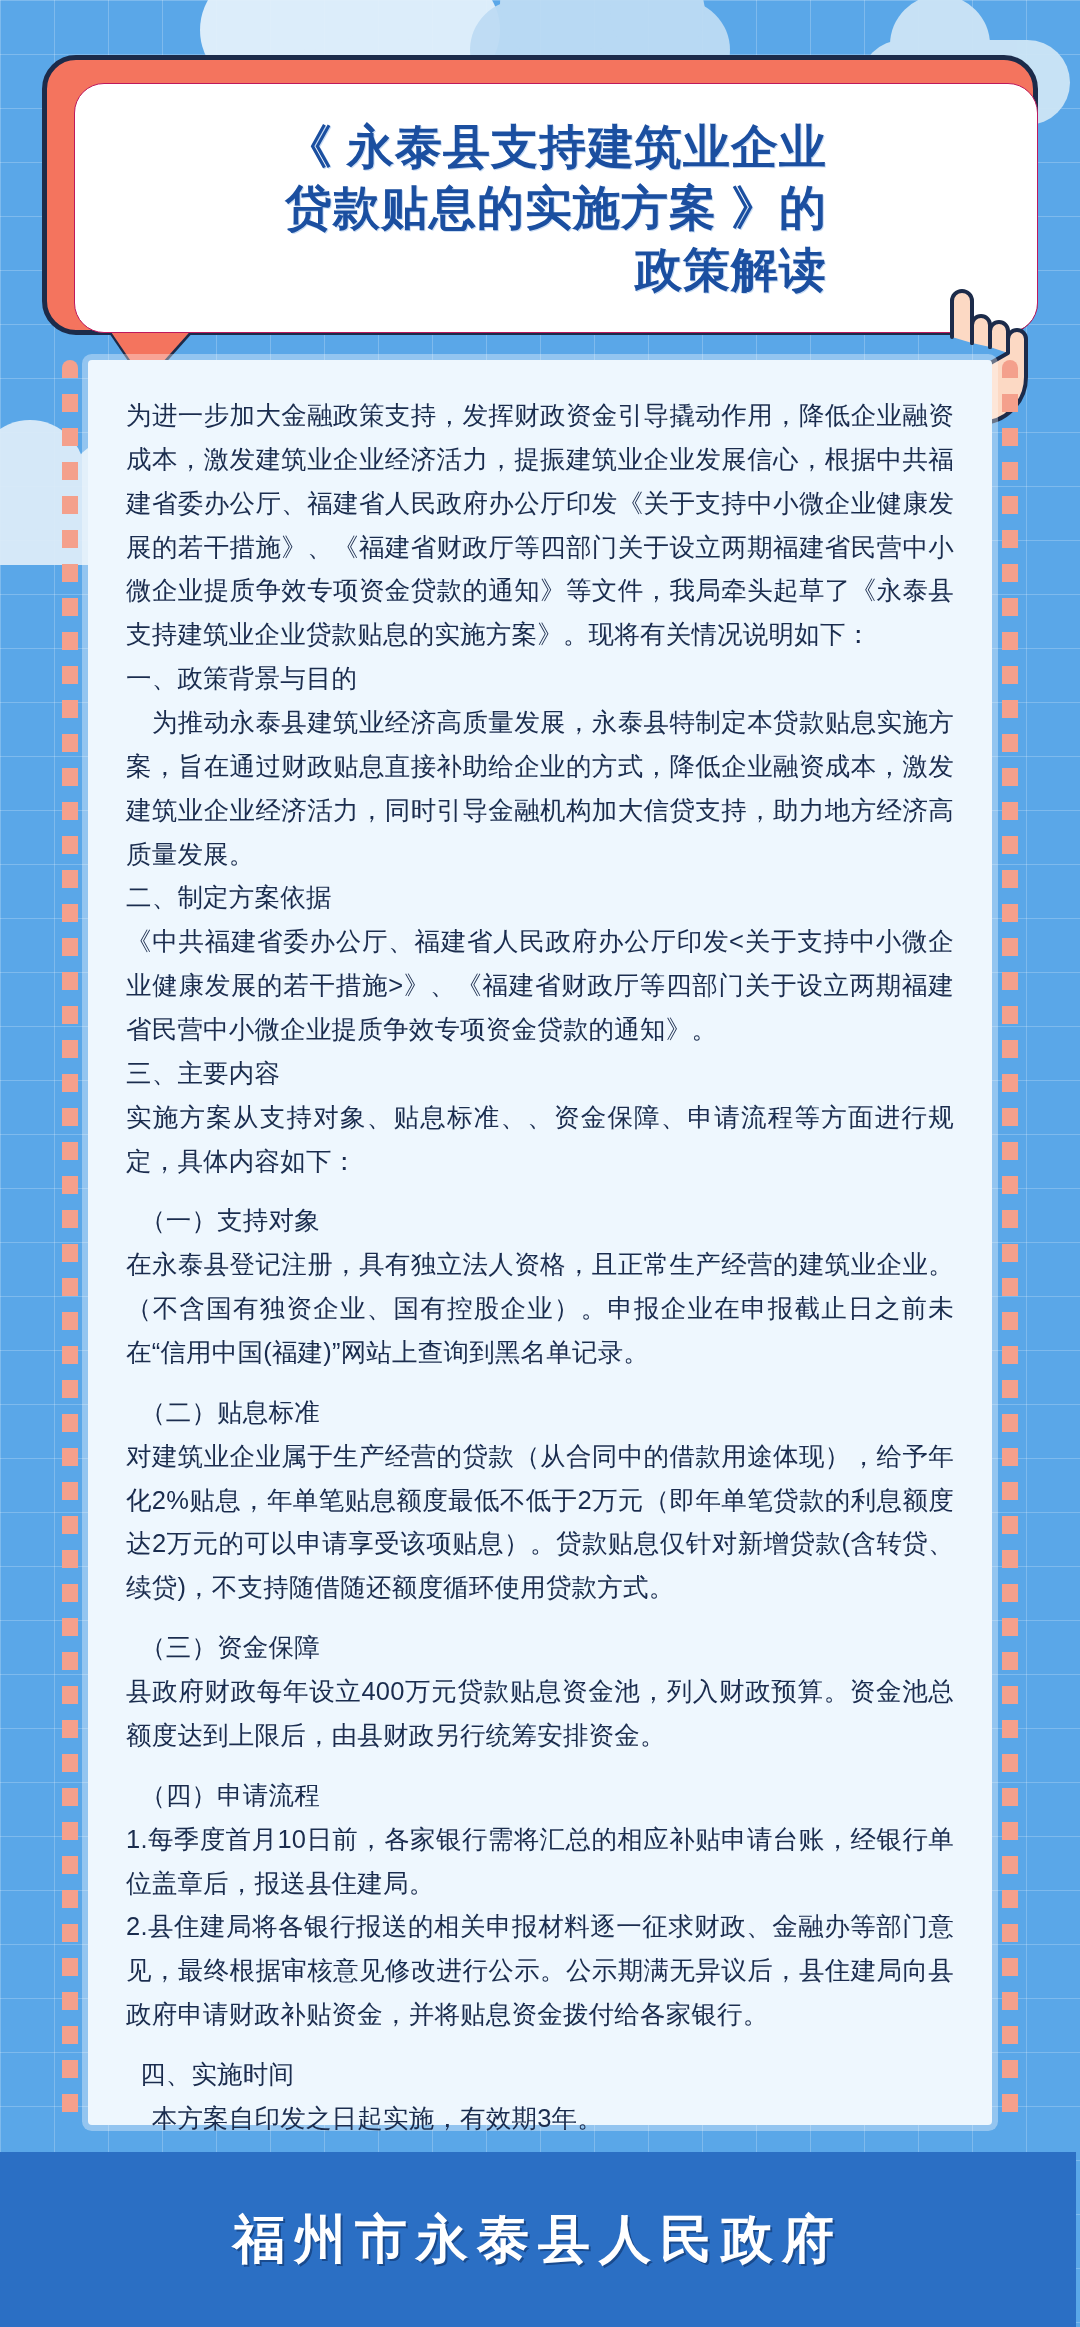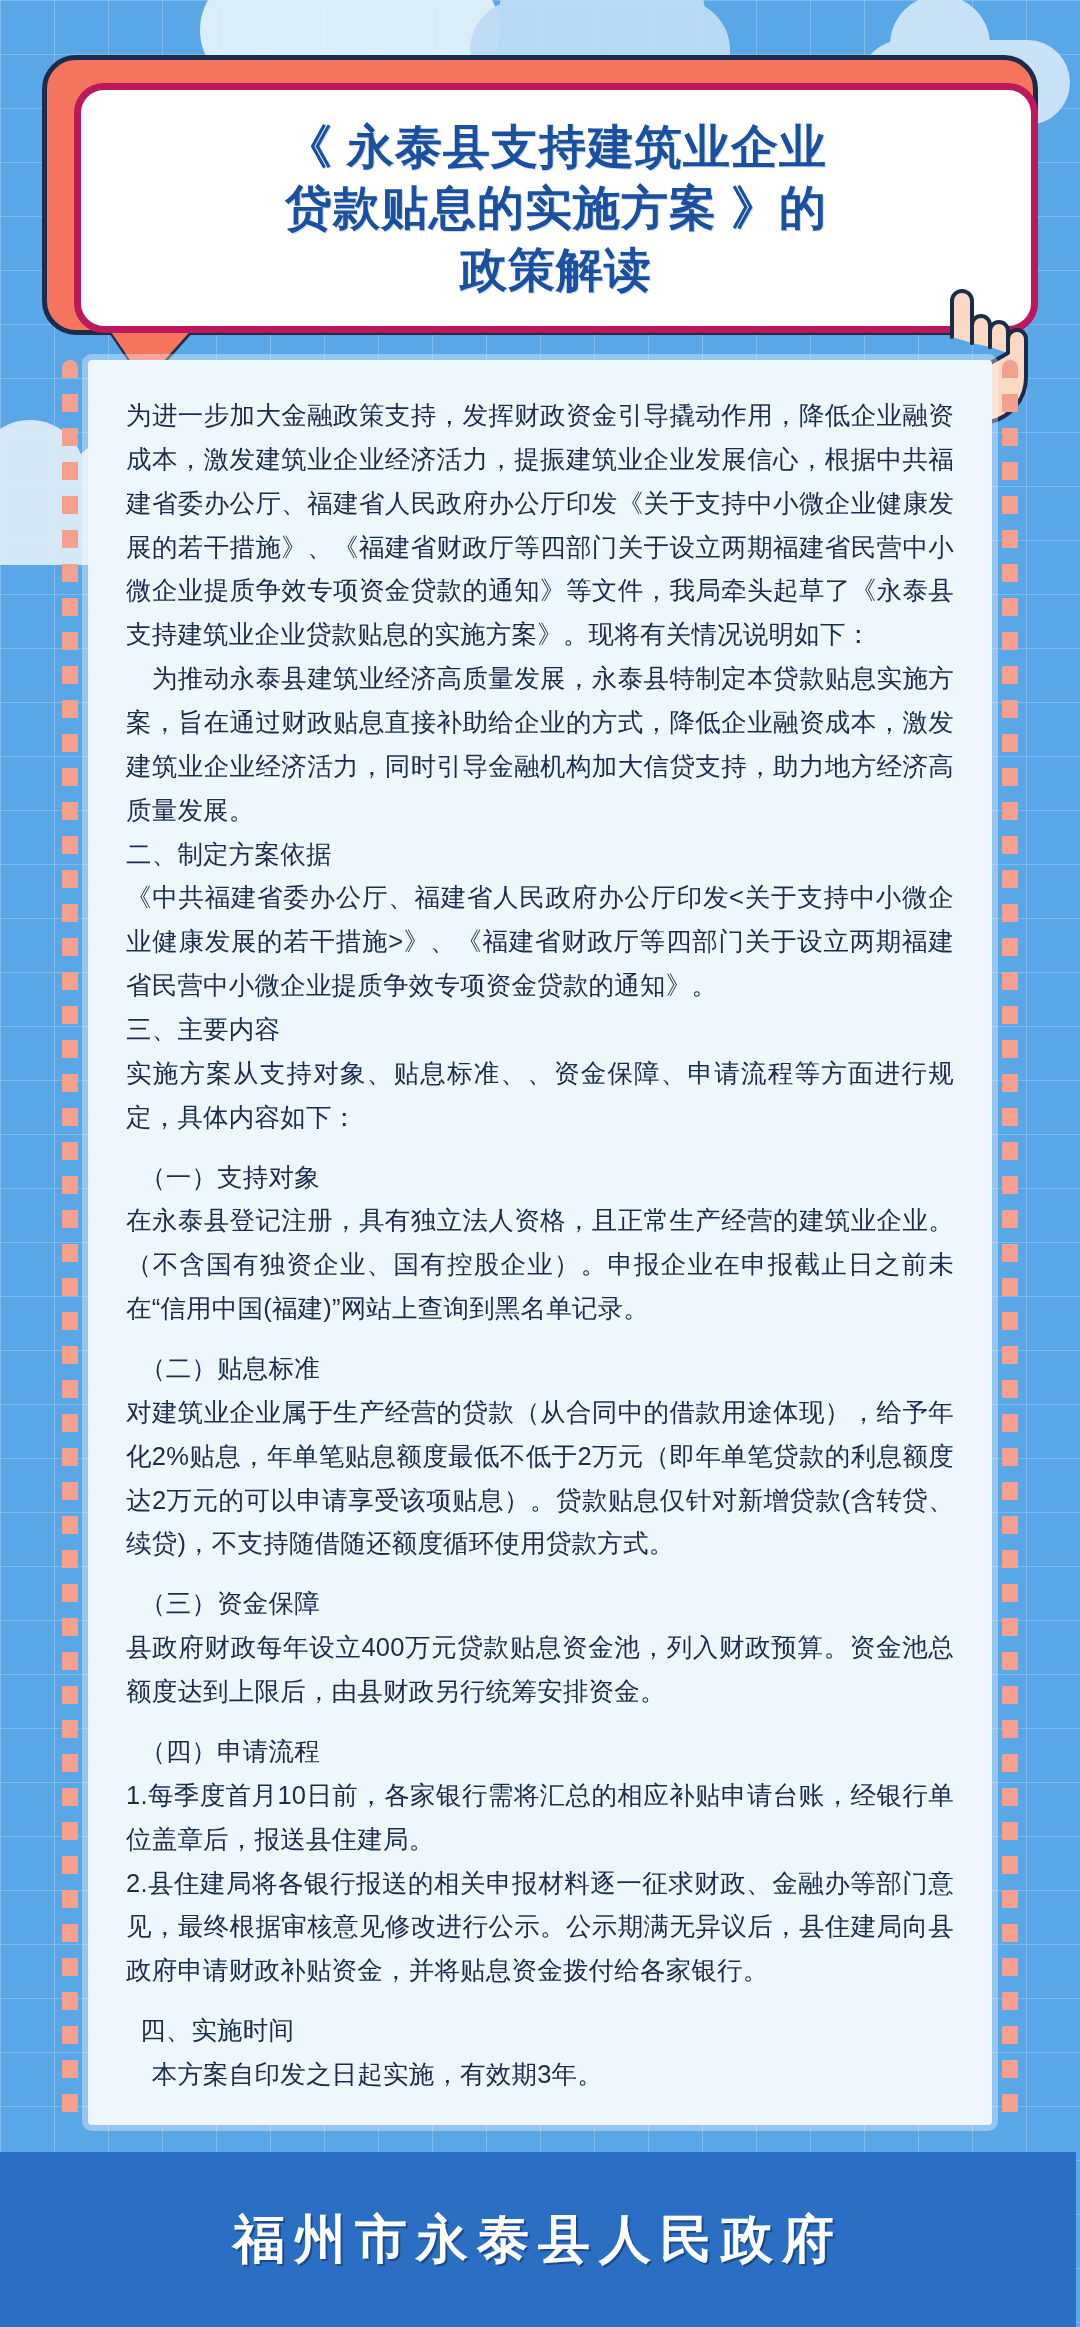--- a/index.html
+++ b/index.html
@@ -63,37 +63,37 @@
     border-top: 56px solid #f4745e;
     filter: drop-shadow(0 4px 0 #1c2b4a);
   }
   .bubble-main {
     position: absolute;
     left: 32px;
     top: 28px;
     width: 964px;
     height: 250px;
     background: #ffffff;
-    border: 7px solid #be185d;
+    border: 1px solid #be185d;
     border-radius: 30px;
     display: flex;
     align-items: center;
     justify-content: center;
   }
   .bubble-title {
     color: #1b4fa0;
     font-size: 47px;
     font-weight: bold;
     line-height: 1.30;
     text-align: center;
     letter-spacing: 1px;
     padding: 0 26px;
     text-shadow: 1px 1px 0 #c9dcf3;
   }
-  .bubble-title .line3 { display: block; }
+  .bubble-title .line3 { display: block; text-align: right; }
 
   
   .hand {
     position: absolute;
     right: 46px;
     top: 285px;
     width: 120px;
     height: 140px;
   }
 
@@ -184,20 +184,21 @@
     </g>
   </svg>
 </div>
 
 <div class="edge left"></div>
 <div class="edge right"></div>
 
 <div class="card">
   <div class="card-inner">
     <p class="para">为进一步加大金融政策支持，发挥财政资金引导撬动作用，降低企业融资成本，激发建筑业企业经济活力，提振建筑业企业发展信心，根据中共福建省委办公厅、福建省人民政府办公厅印发《关于支持中小微企业健康发展的若干措施》、《福建省财政厅等四部门关于设立两期福建省民营中小微企业提质争效专项资金贷款的通知》等文件，我局牵头起草了《永泰县支持建筑业企业贷款贴息的实施方案》。现将有关情况说明如下：</p>
+    <p class="para">一、政策背景与目的</p>
     <p class="para">　为推动永泰县建筑业经济高质量发展，永泰县特制定本贷款贴息实施方案，旨在通过财政贴息直接补助给企业的方式，降低企业融资成本，激发建筑业企业经济活力，同时引导金融机构加大信贷支持，助力地方经济高质量发展。</p>
     <p class="para">二、制定方案依据</p>
     <p class="para">《中共福建省委办公厅、福建省人民政府办公厅印发&lt;关于支持中小微企业健康发展的若干措施&gt;》、《福建省财政厅等四部门关于设立两期福建省民营中小微企业提质争效专项资金贷款的通知》。</p>
     <p class="para">三、主要内容</p>
     <p class="para">实施方案从支持对象、贴息标准、、资金保障、申请流程等方面进行规定，具体内容如下：</p>
     <p class="para sp">（一）支持对象</p>
     <p class="para">在永泰县登记注册，具有独立法人资格，且正常生产经营的建筑业企业。（不含国有独资企业、国有控股企业）。申报企业在申报截止日之前未在“信用中国(福建)”网站上查询到黑名单记录。</p>
     <p class="para sp">（二）贴息标准</p>
     <p class="para">对建筑业企业属于生产经营的贷款（从合同中的借款用途体现），给予年化2%贴息，年单笔贴息额度最低不低于2万元（即年单笔贷款的利息额度达2万元的可以申请享受该项贴息）。贷款贴息仅针对新增贷款(含转贷、续贷)，不支持随借随还额度循环使用贷款方式。</p>
     <p class="para sp">（三）资金保障</p>

